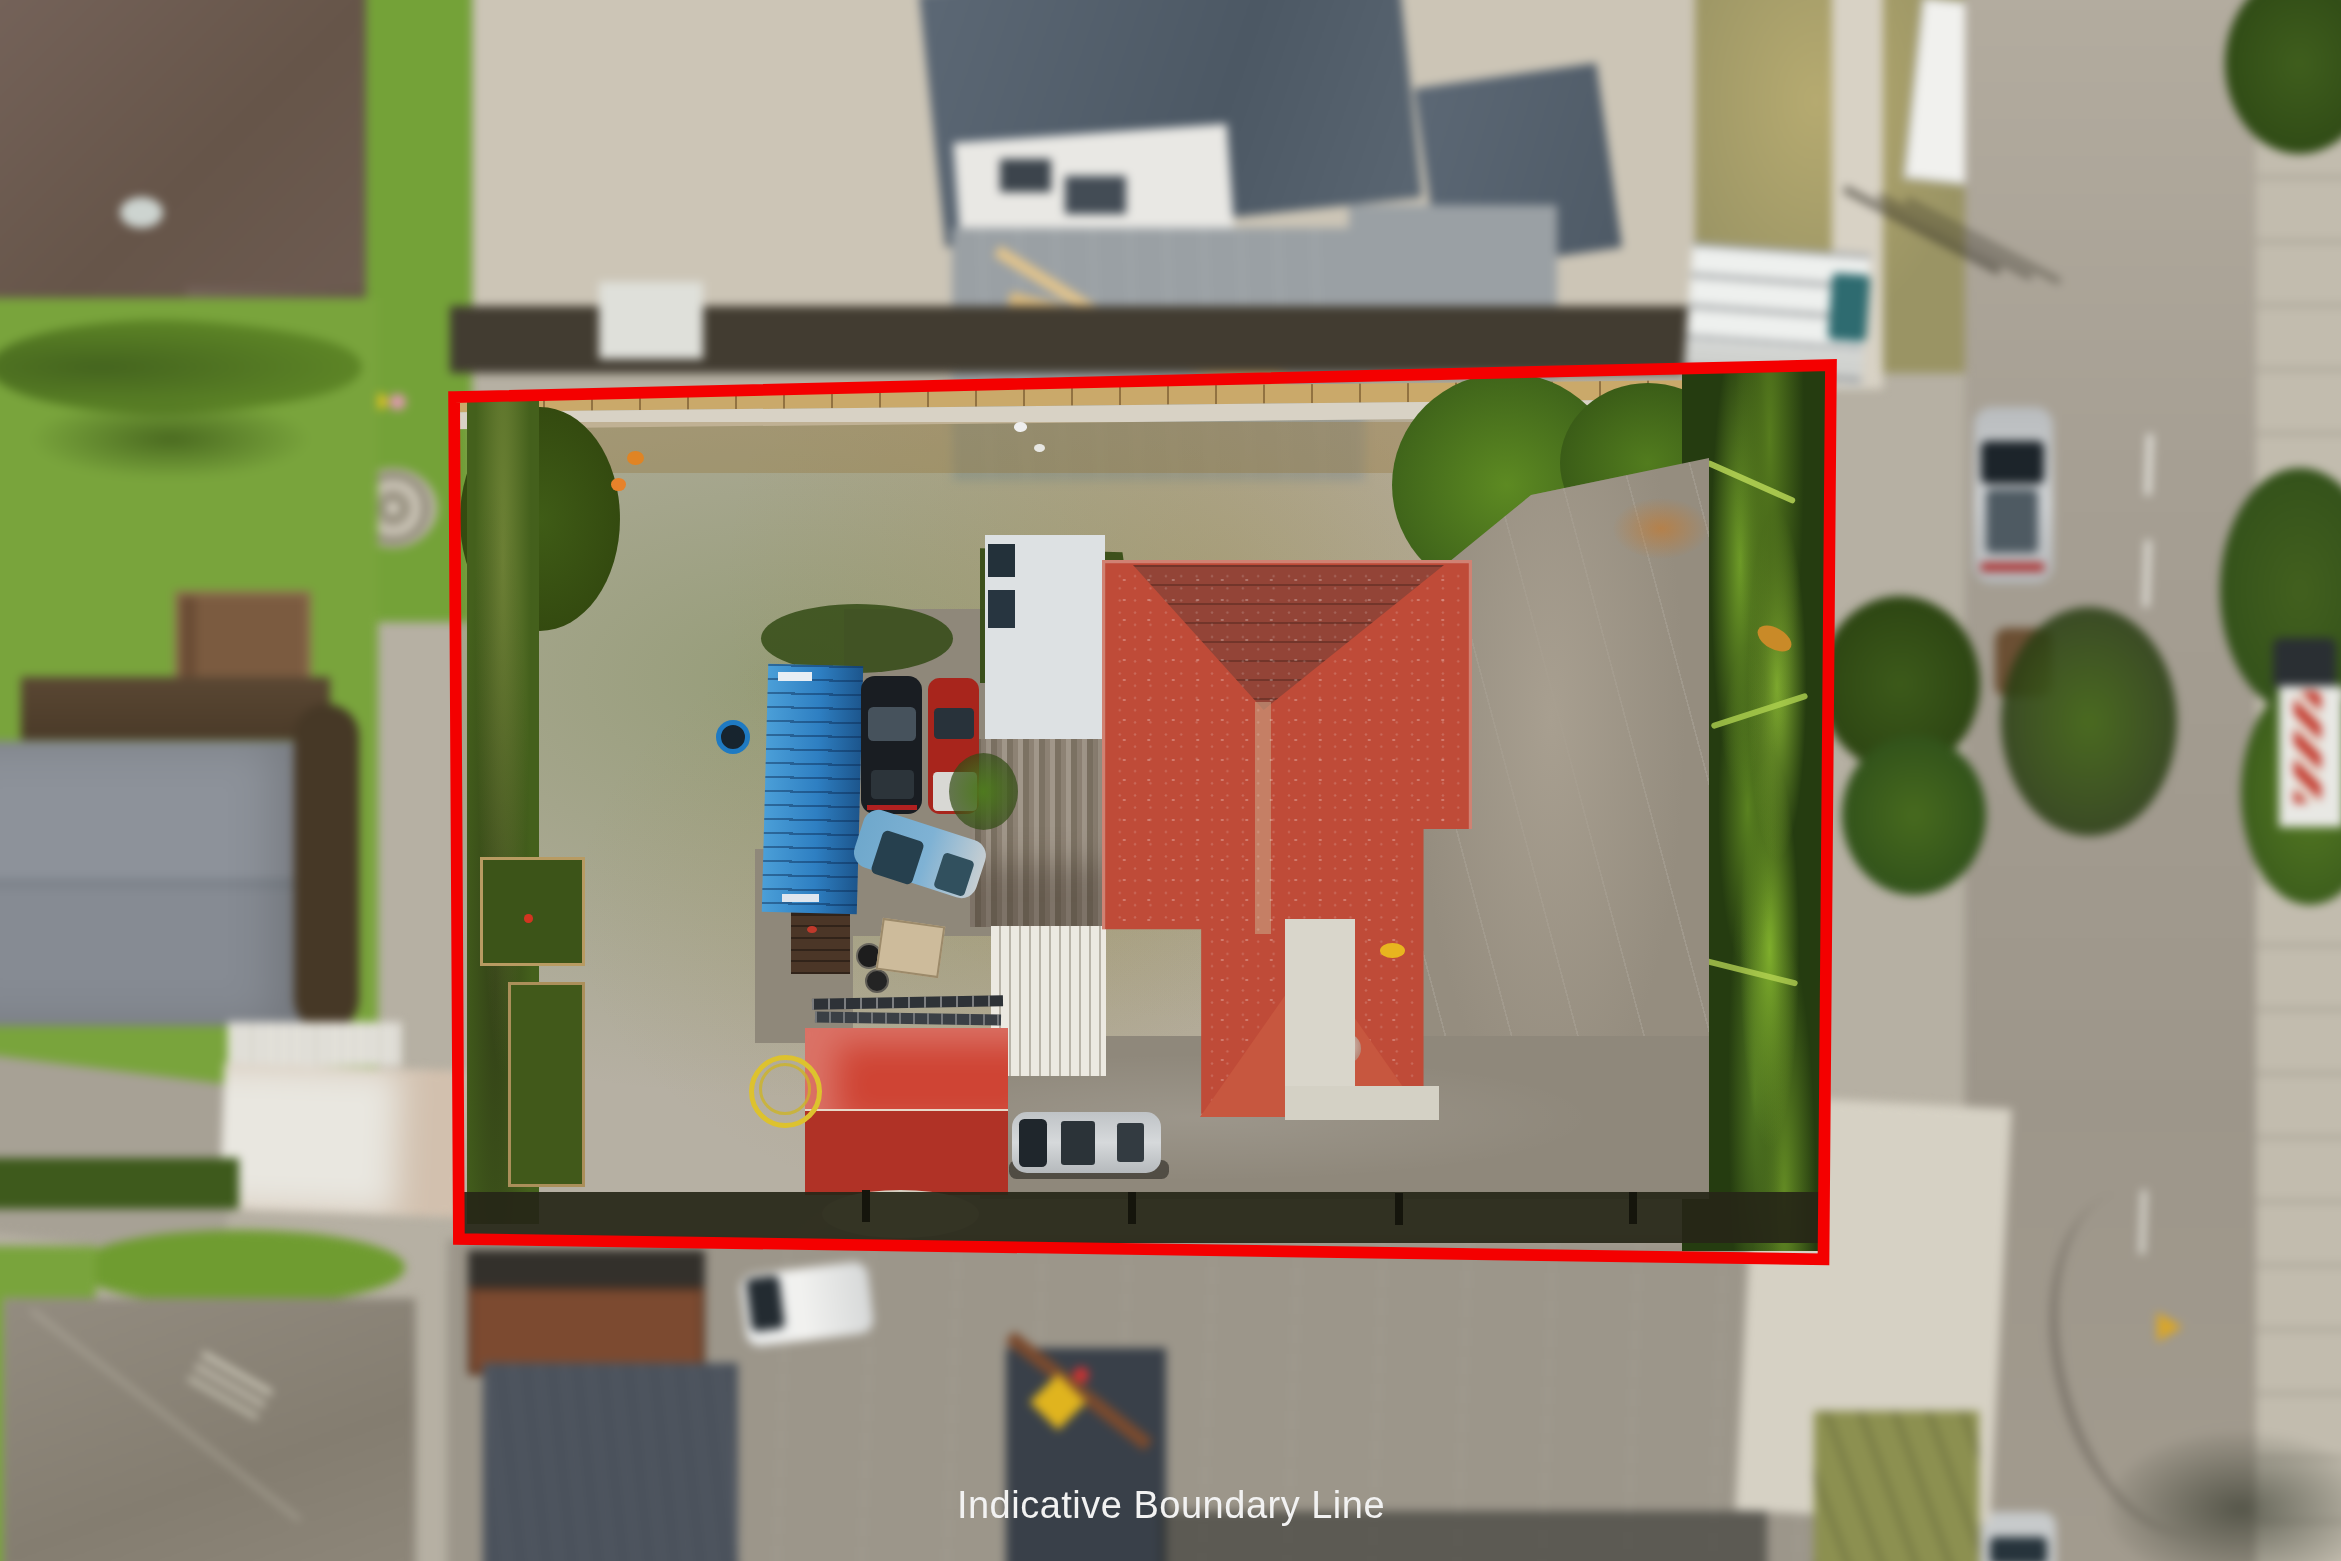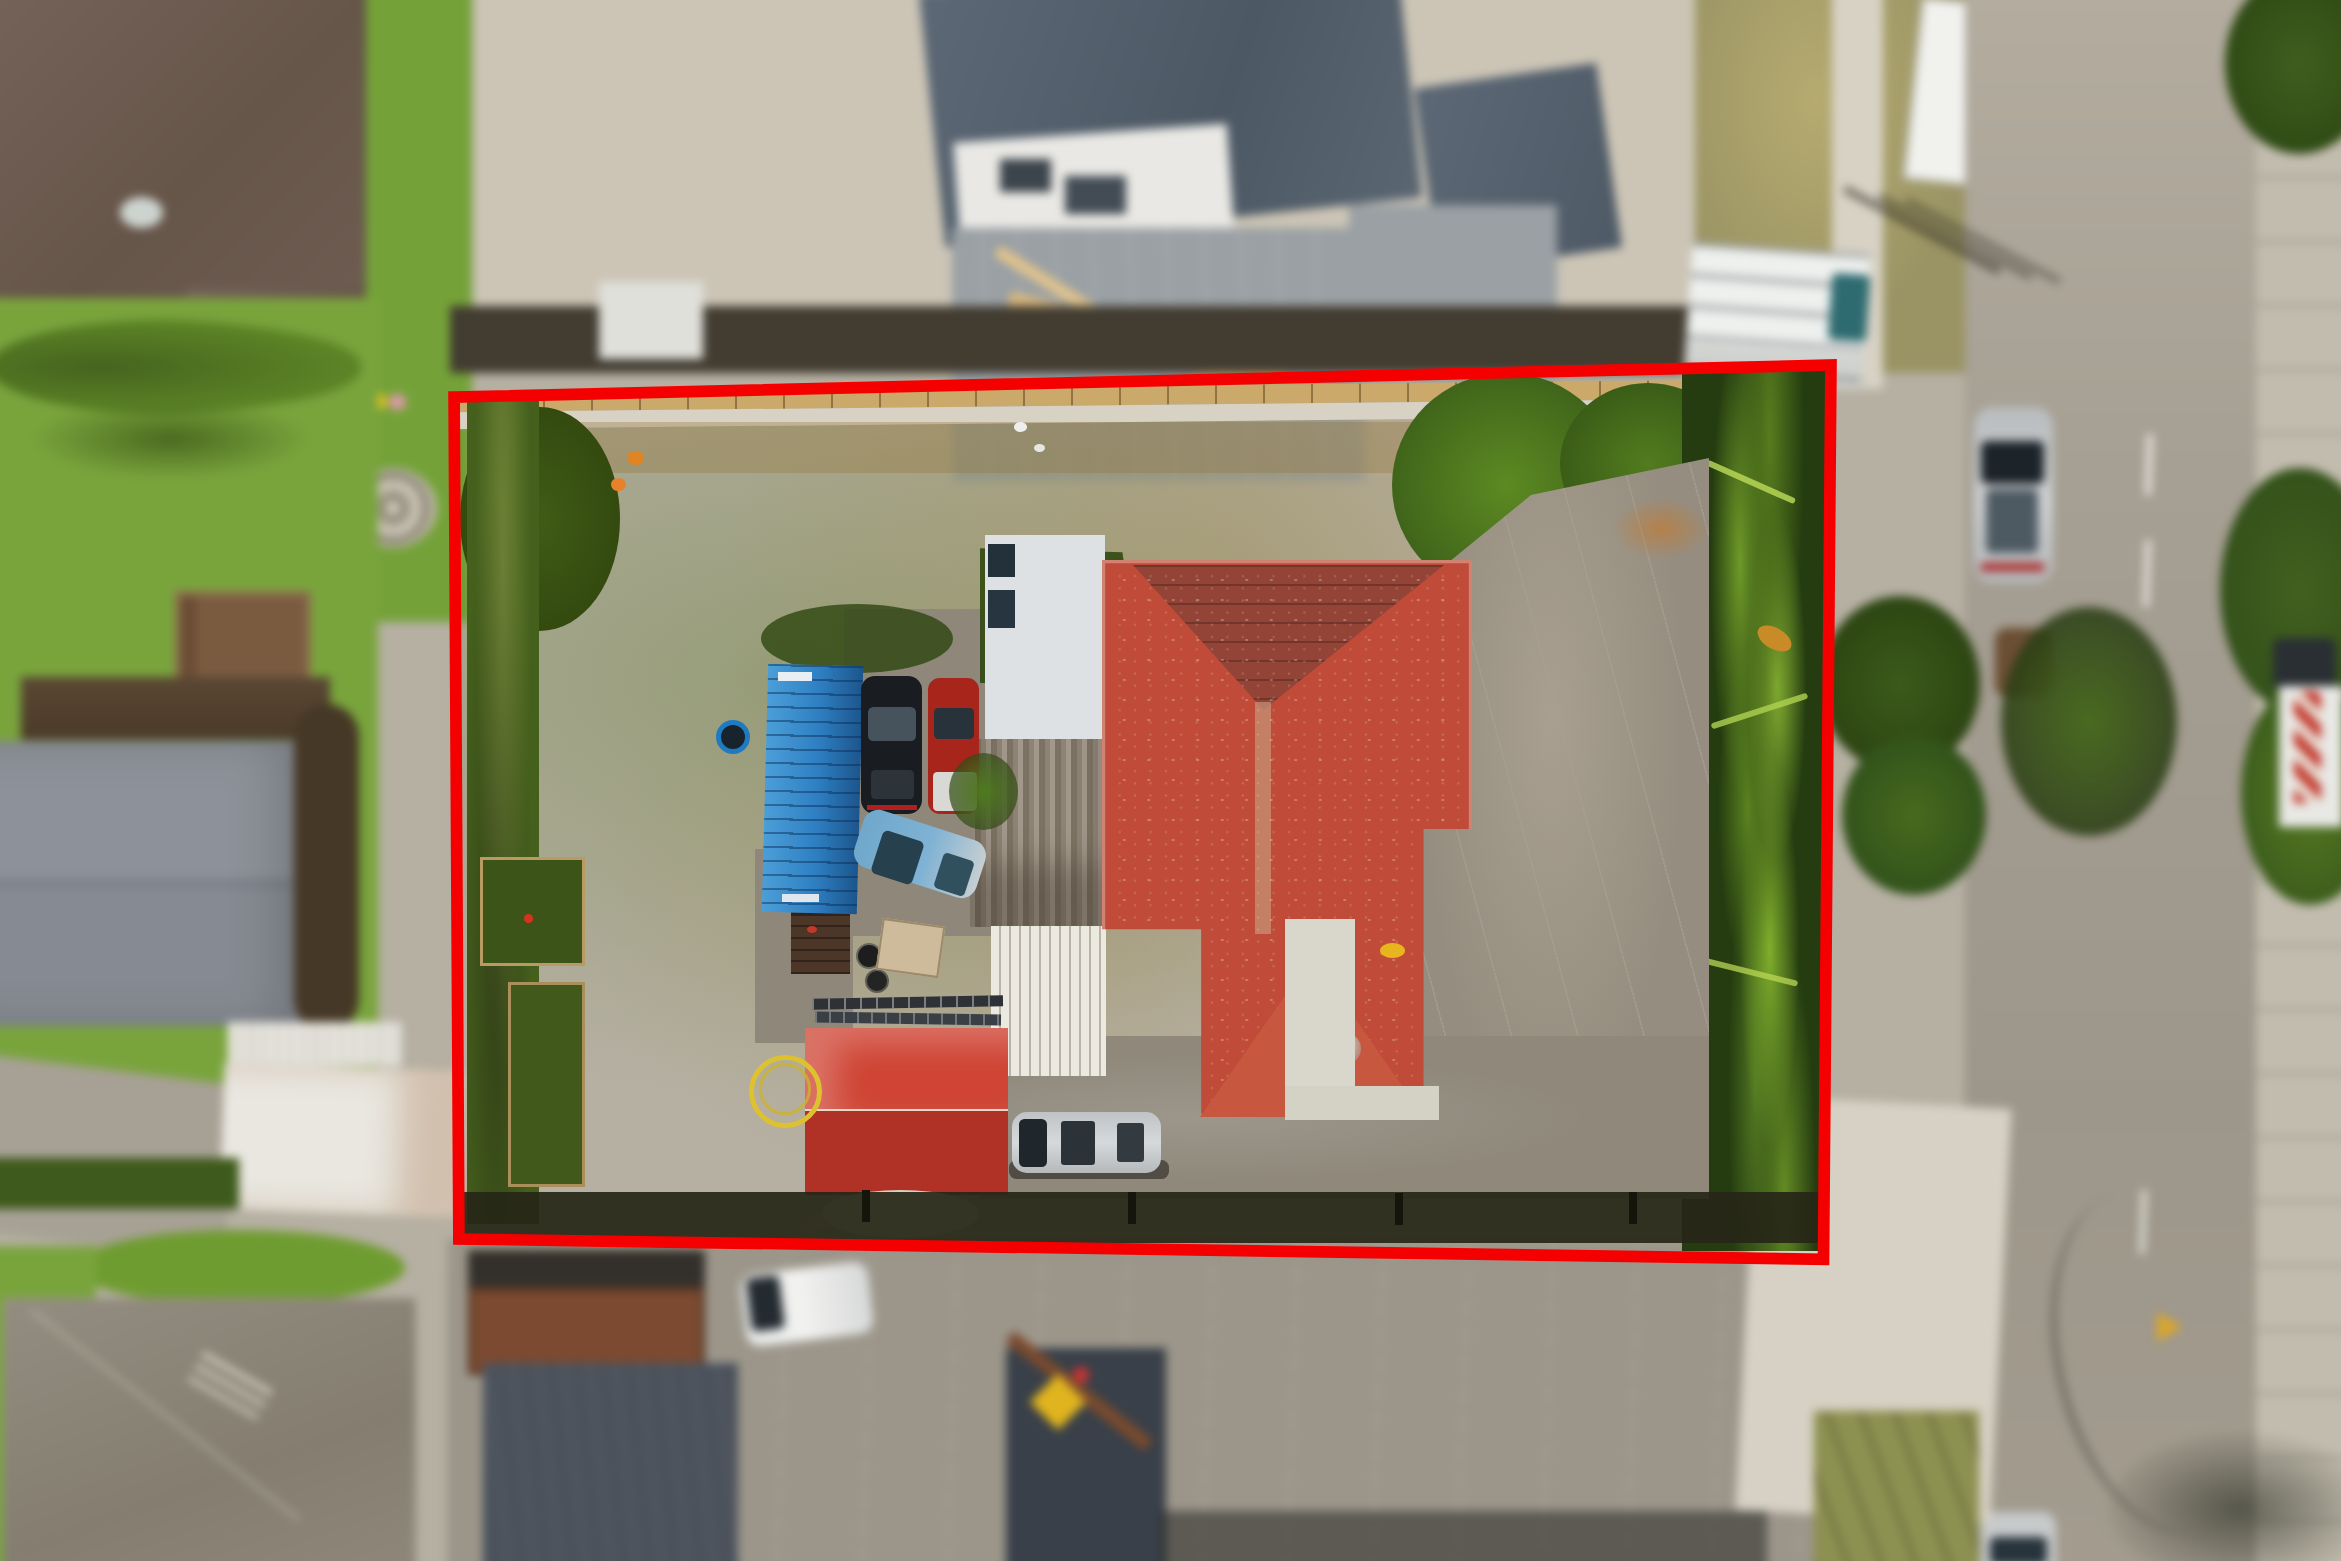--- a/index.html
+++ b/index.html
@@ -222,15 +222,16 @@
     <div class="el" style="left:862px;top:1190px;width:7.5px;height:32px;background:#15150c;"></div>
     <div class="el" style="left:1128px;top:1192px;width:7.5px;height:32px;background:#15150c;"></div>
     <div class="el" style="left:1395px;top:1193px;width:7.5px;height:32px;background:#15150c;"></div>
     <div class="el" style="left:1629px;top:1192px;width:7.5px;height:32px;background:#15150c;"></div>
   </div>
 
   <svg class="el" width="2342" height="1561" viewBox="0 0 4400 2933" style="left:0;top:0;">
     <polygon points="853,746 3440,686 3426,2366 862,2328" fill="none" stroke="#f40000" stroke-width="22"></polygon>
   </svg>
 
+  <div class="el label" style="left:905px;top:1483px;width:532px;height:48px;">Indicative Boundary Line</div>
 
 </div>
 
 
 </body></html>

